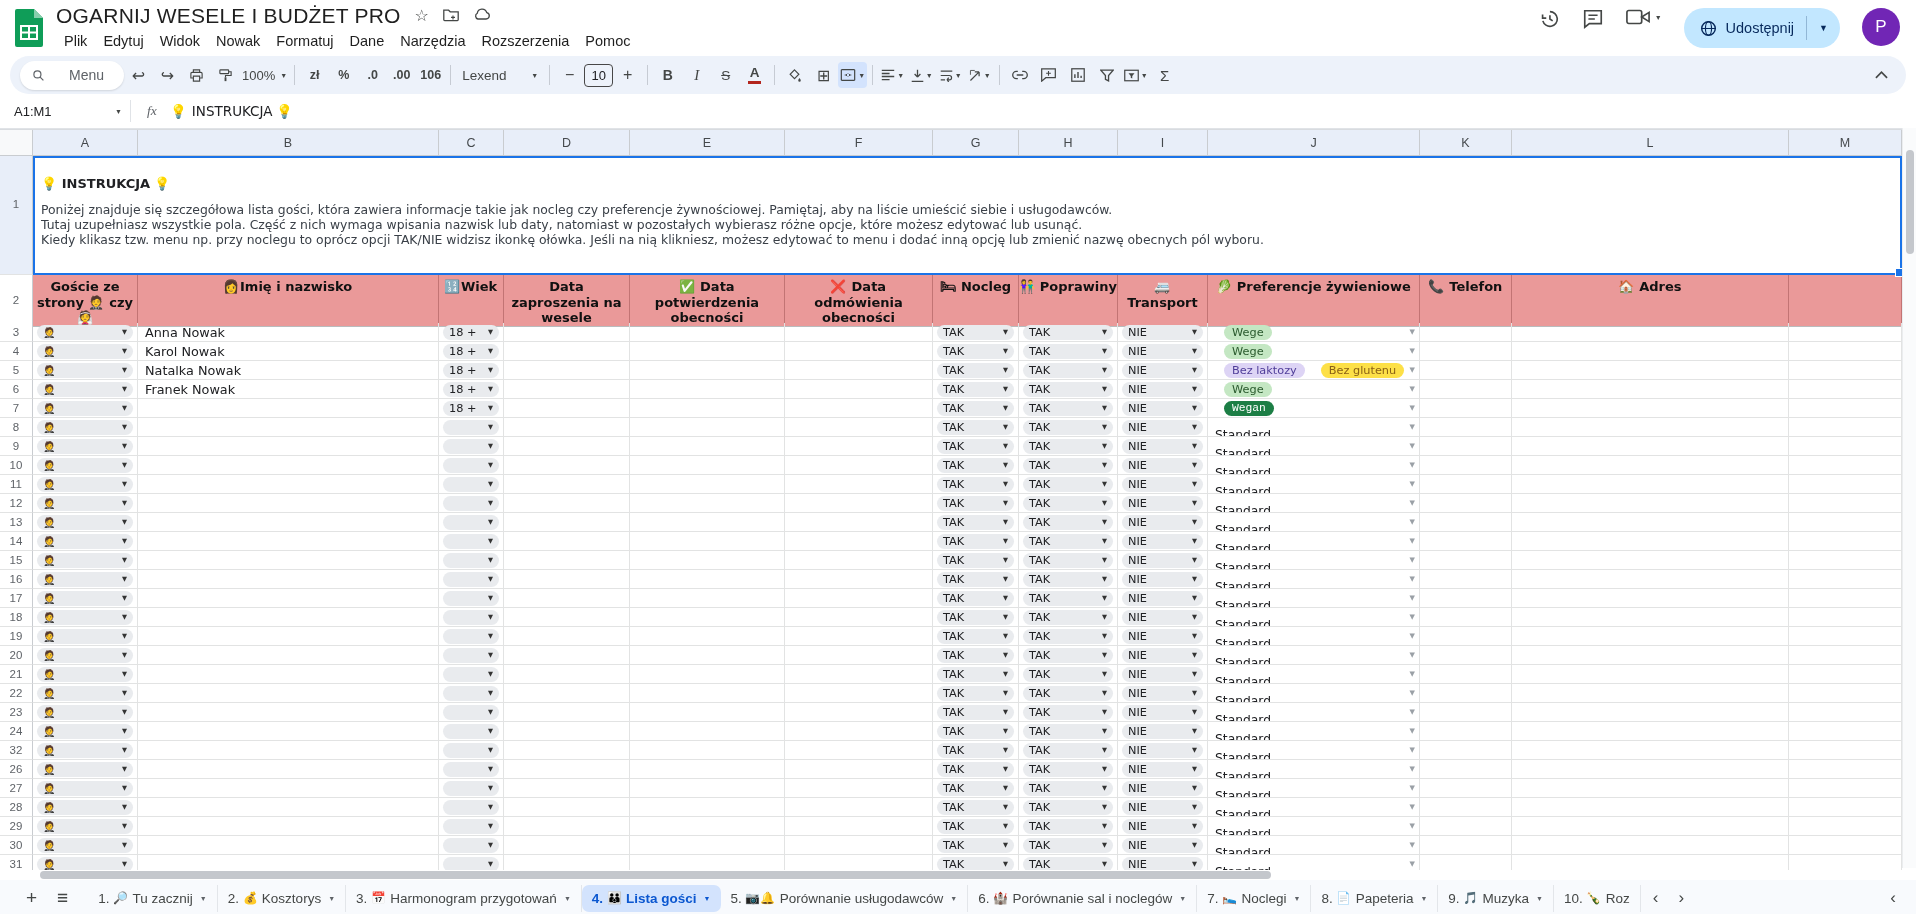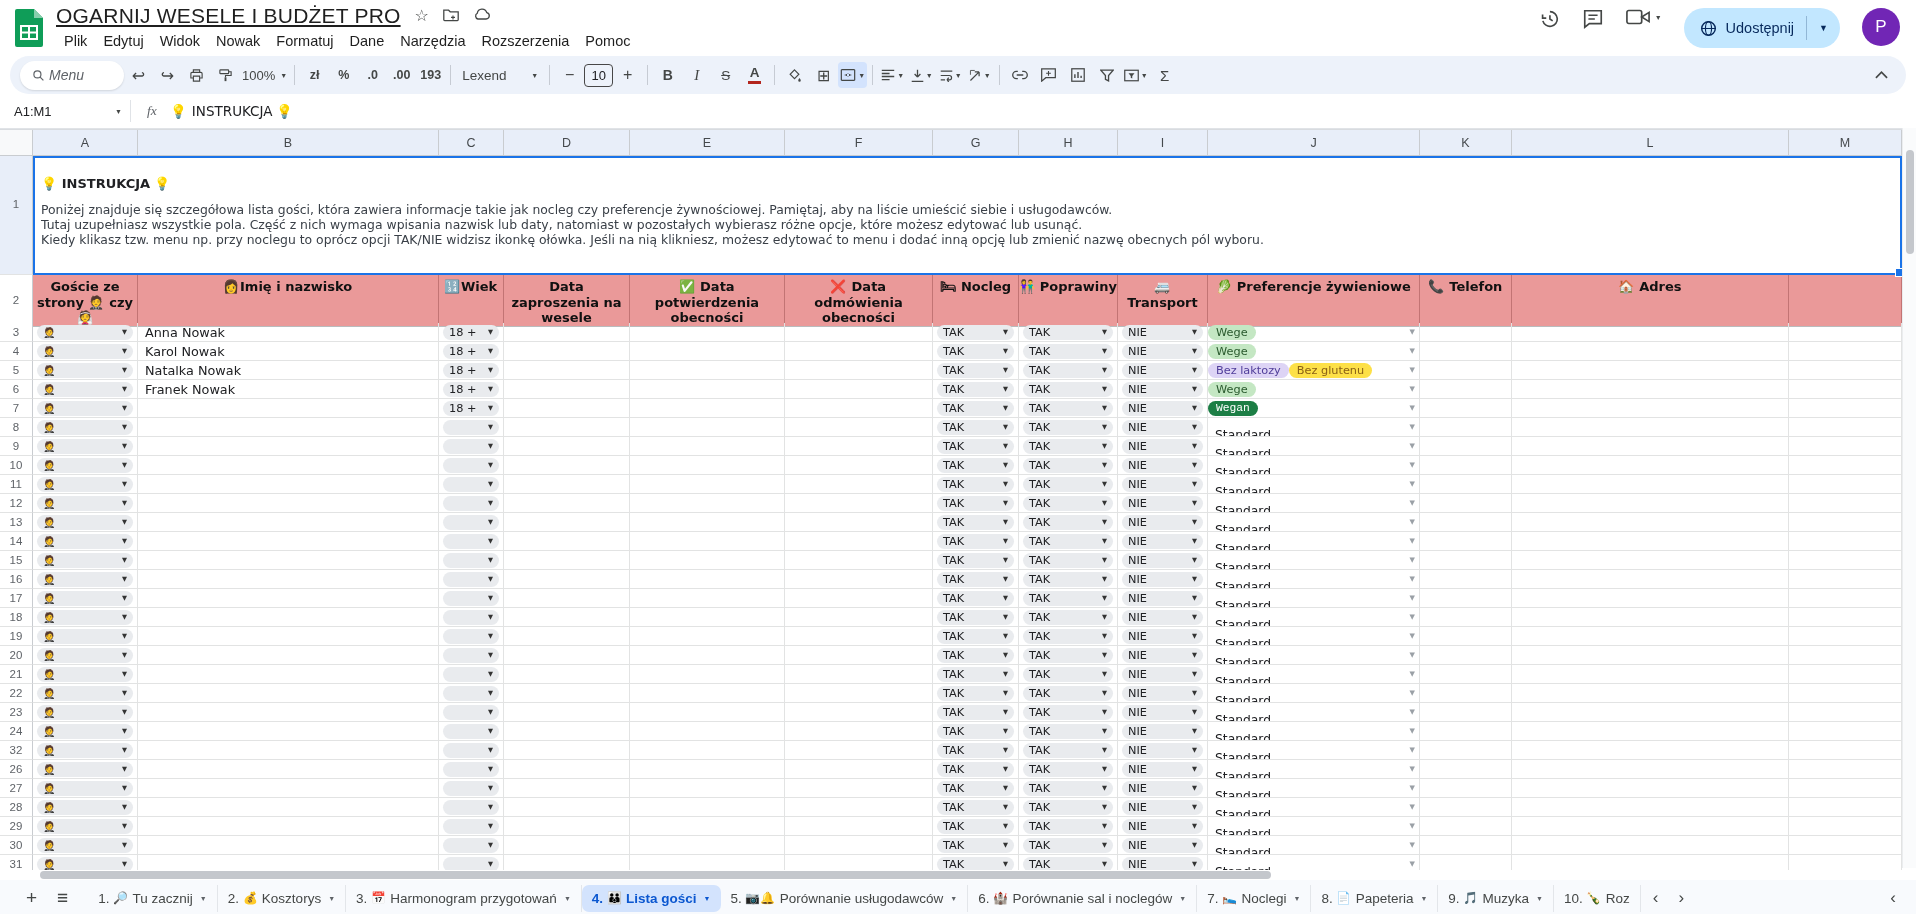--- a/index.html
+++ b/index.html
@@ -4,40 +4,40 @@
 <style>
   html,body{margin:0;padding:0;background:#fff;width:1916px;height:914px;overflow:hidden;
     font-family:"Liberation Sans",sans-serif;-webkit-font-smoothing:antialiased;}
   .app{position:relative;width:1916px;height:914px;background:#fff;}
 
   
   .topbar{height:56px;display:flex;align-items:center;padding-left:14px;box-sizing:border-box;background:#fff;}
   .logo{width:30px;height:40px;margin-right:12px;flex:0 0 auto;}
   .title-block{display:flex;flex-direction:column;justify-content:center;min-width:0;}
   .title-row{display:flex;align-items:center;gap:14px;height:26px;}
-  .doc-title{font-size:21px;color:#1f1f1f;letter-spacing:.2px;white-space:nowrap;text-decoration:underline;}
+  .doc-title{font-size:21px;color:#1f1f1f;letter-spacing:.2px;white-space:nowrap;}
   .title-ic{color:#444746;font-size:16px;line-height:1;}
   .menu-bar{display:flex;align-items:center;height:24px;}
   .menu-item{font-size:14.5px;color:#1f1f1f;padding:2px 8px;border-radius:6px;white-space:nowrap;}
   .topbar-right{margin-left:auto;display:flex;align-items:flex-start;gap:22px;padding-right:16px;}
   .top-ic{color:#444746;display:flex;align-items:center;}
   .share-pill{display:flex;align-items:center;background:#c2e7ff;border-radius:20px;height:40px;overflow:hidden;}
   .share-main{display:flex;align-items:center;gap:9px;padding:0 12px 0 16px;height:100%;}
   .share-label{font-size:14.5px;color:#07295c;font-weight:500;}
   .share-split{width:1px;height:24px;background:rgba(0,40,90,.25);}
   .share-caret{padding:0 12px;color:#07295c;font-size:9px;}
   .avatar{width:38px;height:38px;border-radius:50%;background:#7126b5;color:#fff;font-size:17px;
     display:flex;align-items:center;justify-content:center;font-weight:500;}
 
   
   .toolbar-wrap{padding:0 10px;}
   .toolbar{height:38px;background:#edf2fa;border-radius:22px;display:flex;align-items:center;
     padding:0 10px;box-sizing:border-box;}
-  .search-pill{display:flex;align-items:center;gap:4px;background:#fff;border-radius:16px;height:29px;
-    width:104px;padding:0 4px 0 12px;box-sizing:border-box;box-shadow:0 1px 2px rgba(0,0,0,.12);font-style:italic;}
+  .search-pill{display:flex;align-items:center;gap:24px;background:#fff;border-radius:16px;height:29px;
+    width:104px;padding:0 4px 0 12px;box-sizing:border-box;box-shadow:0 1px 2px rgba(0,0,0,.12);}
   .search-label{font-size:14px;color:#5f6368;}
   .tbtn{min-width:25px;height:26px;display:flex;align-items:center;justify-content:center;
     color:#444746;font-size:14px;border-radius:4px;padding:0 2px;gap:2px;}
   .tbtn.txt{font-size:12.5px;font-weight:600;}
   .tdivider{width:1px;height:20px;background:#c6cbd3;margin:0 5px;flex:0 0 auto;}
   .caret{font-size:7px;color:#444746;line-height:1;}
   .zoom-btn{font-size:13px;font-weight:400;gap:5px;}
   .font-btn{font-size:13.5px;font-weight:400;width:76px;justify-content:space-between;padding:0 6px;}
   .size-box{width:27px;height:21px;border:1.5px solid #474747;border-radius:4px;font-size:13px;
     display:flex;align-items:center;justify-content:center;color:#202124;background:#edf2fa;}
@@ -81,21 +81,21 @@
   .rows-viewport{height:547px;overflow:hidden;}
   .data-row{height:19px;}
   .cell{border-right:1px solid #e2e3e3;border-bottom:1px solid #e2e3e3;display:flex;align-items:center;
     box-sizing:border-box;font-family:"DejaVu Sans",sans-serif;overflow:hidden;position:relative;}
   .cell-name{font-size:12.8px;color:#202124;padding-left:7px;}
   .chip{display:flex;align-items:center;justify-content:space-between;background:#e9ebee;border-radius:8px;
     height:15px;margin:0 4px;padding:0 6px;flex:1;box-sizing:border-box;font-size:11.3px;color:#202124;}
   .chip .caret{font-size:6.5px;color:#333;}
   .chip-emoji{font-size:10px;}
   .pref-chip{display:inline-flex;align-items:center;border-radius:8px;height:15px;padding:0 8px;
-    margin-left:0;font-size:11.3px;flex:0 0 auto;}
+    margin-left:16px;font-size:11.3px;flex:0 0 auto;}
   .chip-green{background:#c4e7c3;color:#2a5a2e;}
   .chip-darkgreen{background:#1c7e45;color:#fff;font-family:Liberation Mono, monospace;}
   .chip-purple{background:#ddd4f5;color:#4f3d99;}
   .chip-yellow{background:#fde047;color:#8a6116;}
   .pref-text{font-size:12.3px;color:#202124;padding-left:7px;margin-top:16px;}
   .pref-caret{position:absolute;right:4px;font-size:7px;color:#9aa0a6;}
 
   
   .hscroll{height:10px;position:relative;background:#fff;}
   .hthumb{position:absolute;left:40px;top:1px;width:1231px;height:8px;background:#c4c7cc;border-radius:4px;}
@@ -219,21 +219,21 @@
       </div>
       <div class="tbtn zoom-btn">
         <span>100%</span>
         <span class="caret">▼</span>
       </div>
       <div class="tdivider"></div>
       <div class="tbtn txt">zł</div>
       <div class="tbtn txt">%</div>
       <div class="tbtn txt">.0</div>
       <div class="tbtn txt">.00</div>
-      <div class="tbtn txt">193</div>
+      <div class="tbtn txt">106</div>
       <div class="tdivider"></div>
       <div class="tbtn font-btn">
         <span>Lexend</span>
         <span class="caret">▼</span>
       </div>
       <div class="tdivider"></div>
       <div class="tbtn" style="font-size:16px;">−</div>
       <div class="size-box">10</div>
       <div class="tbtn" style="font-size:16px;">+</div>
       <div class="tdivider"></div>

